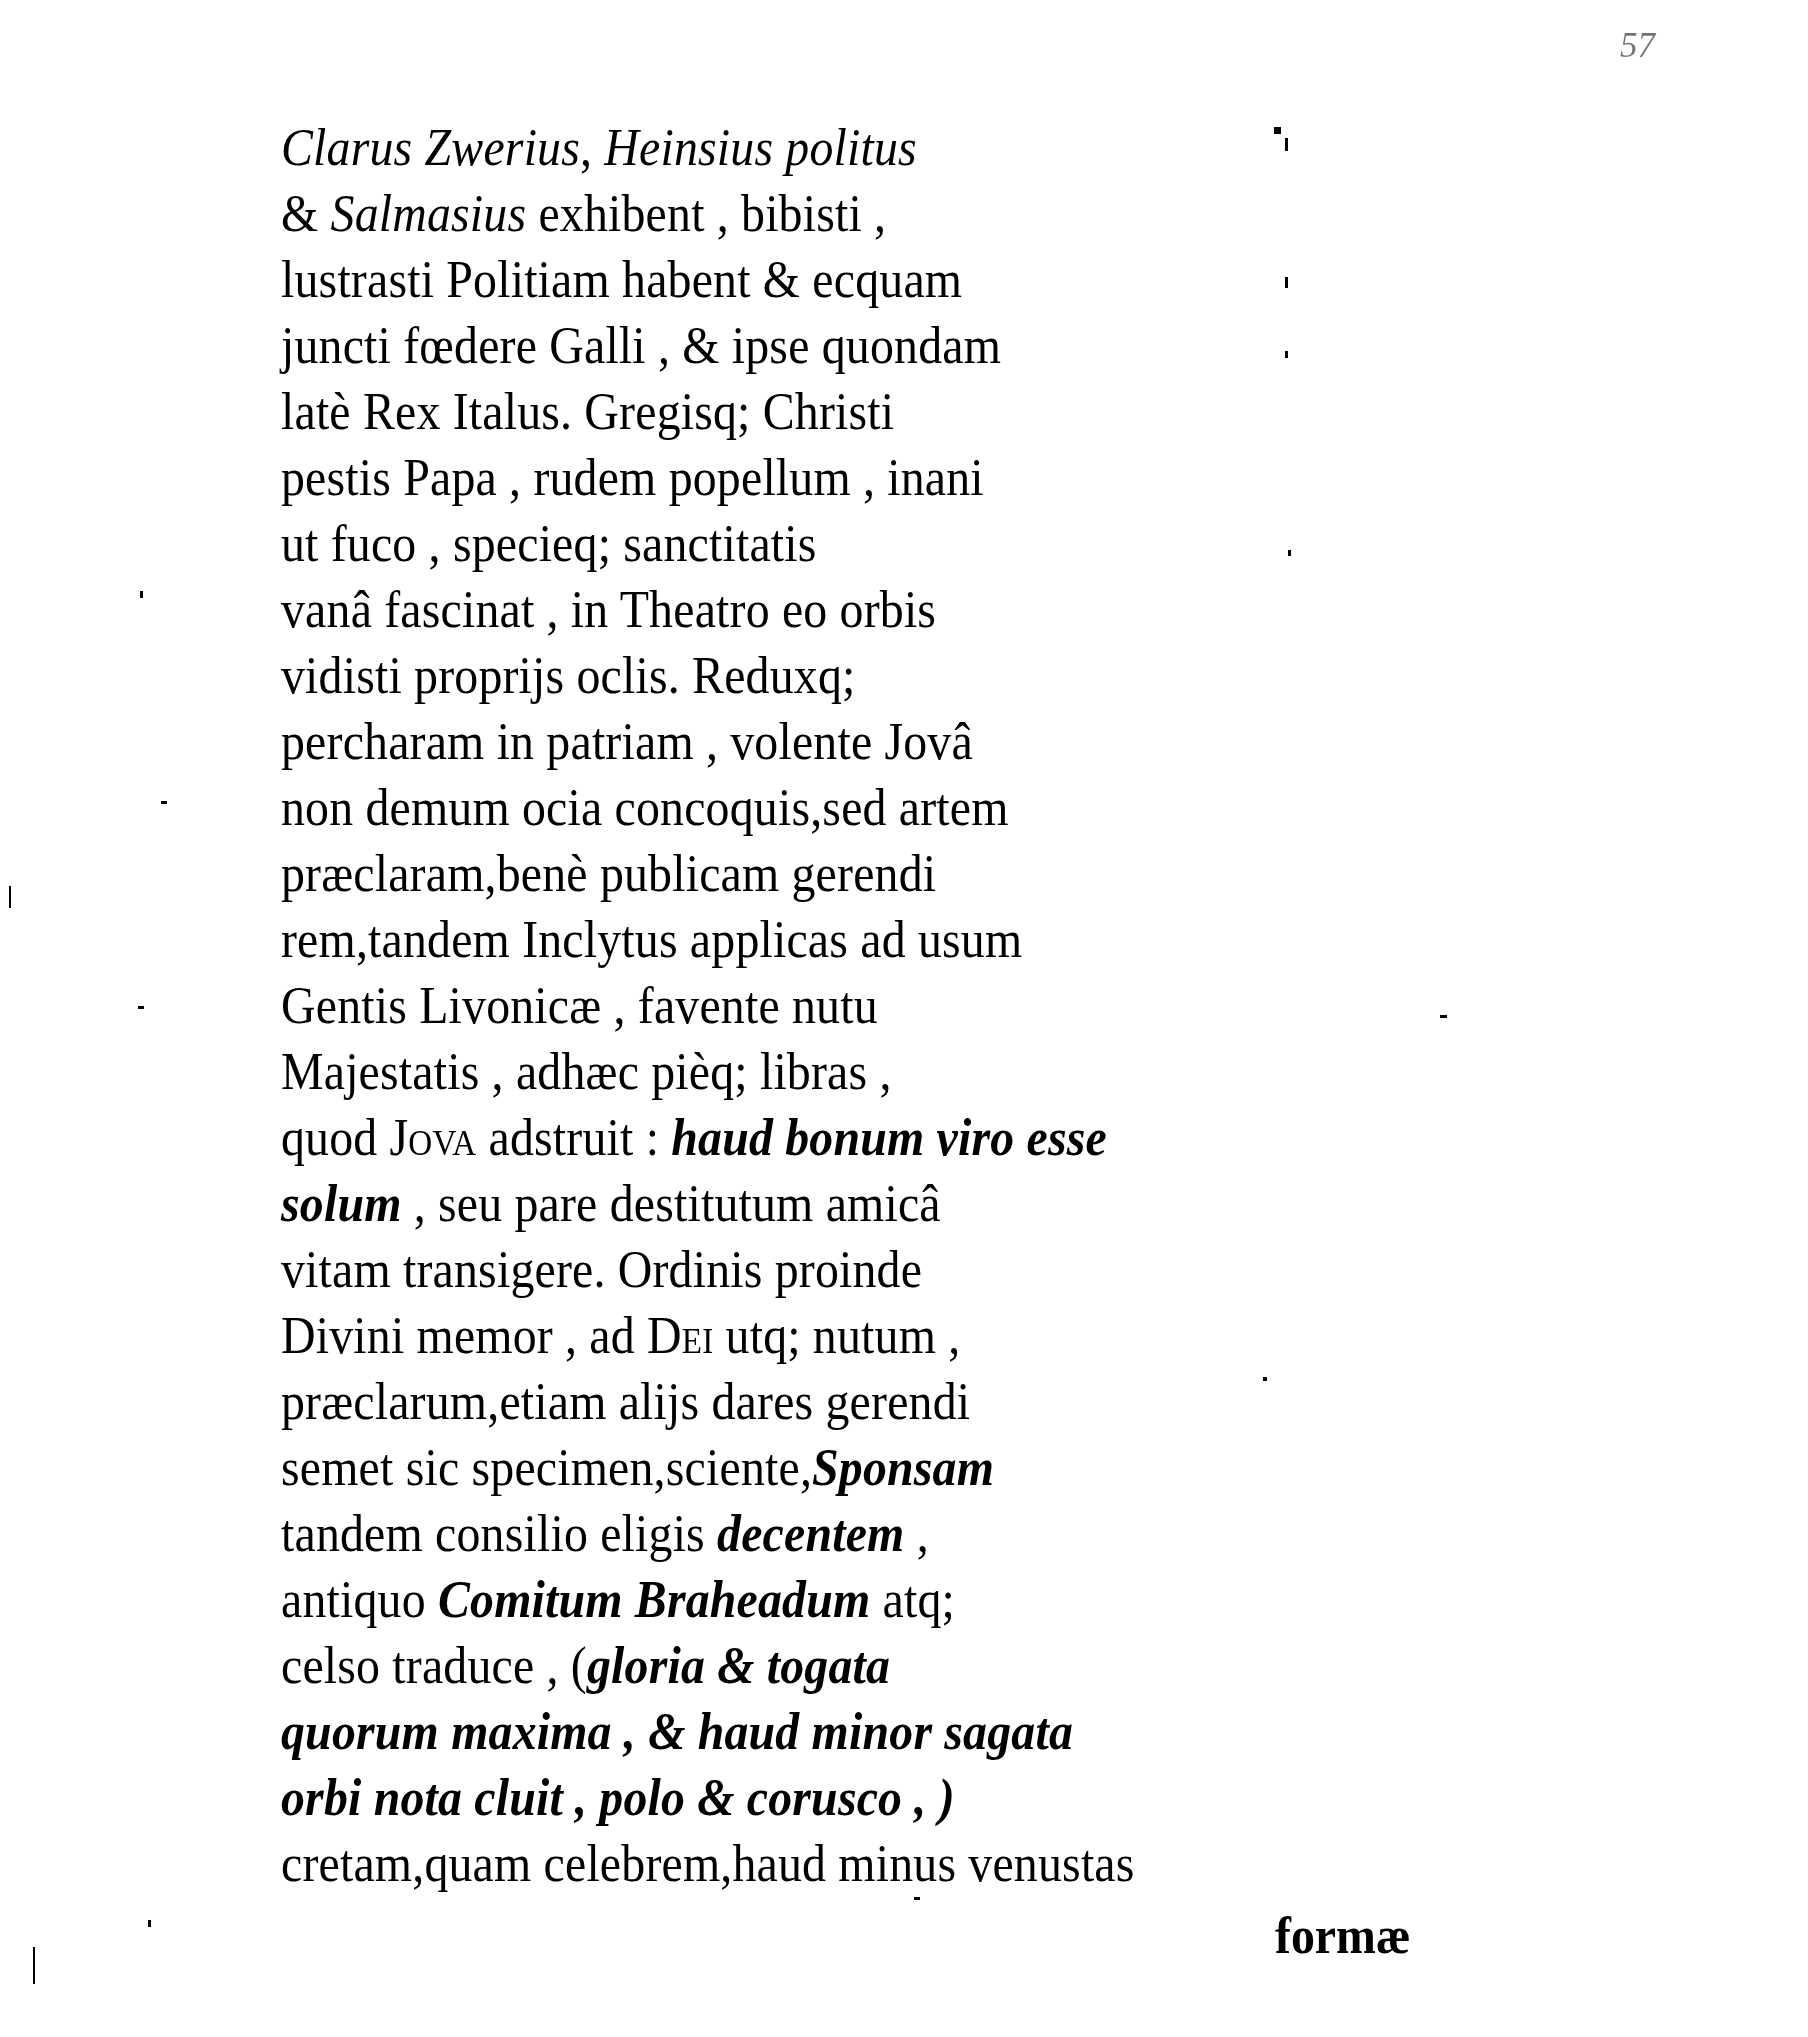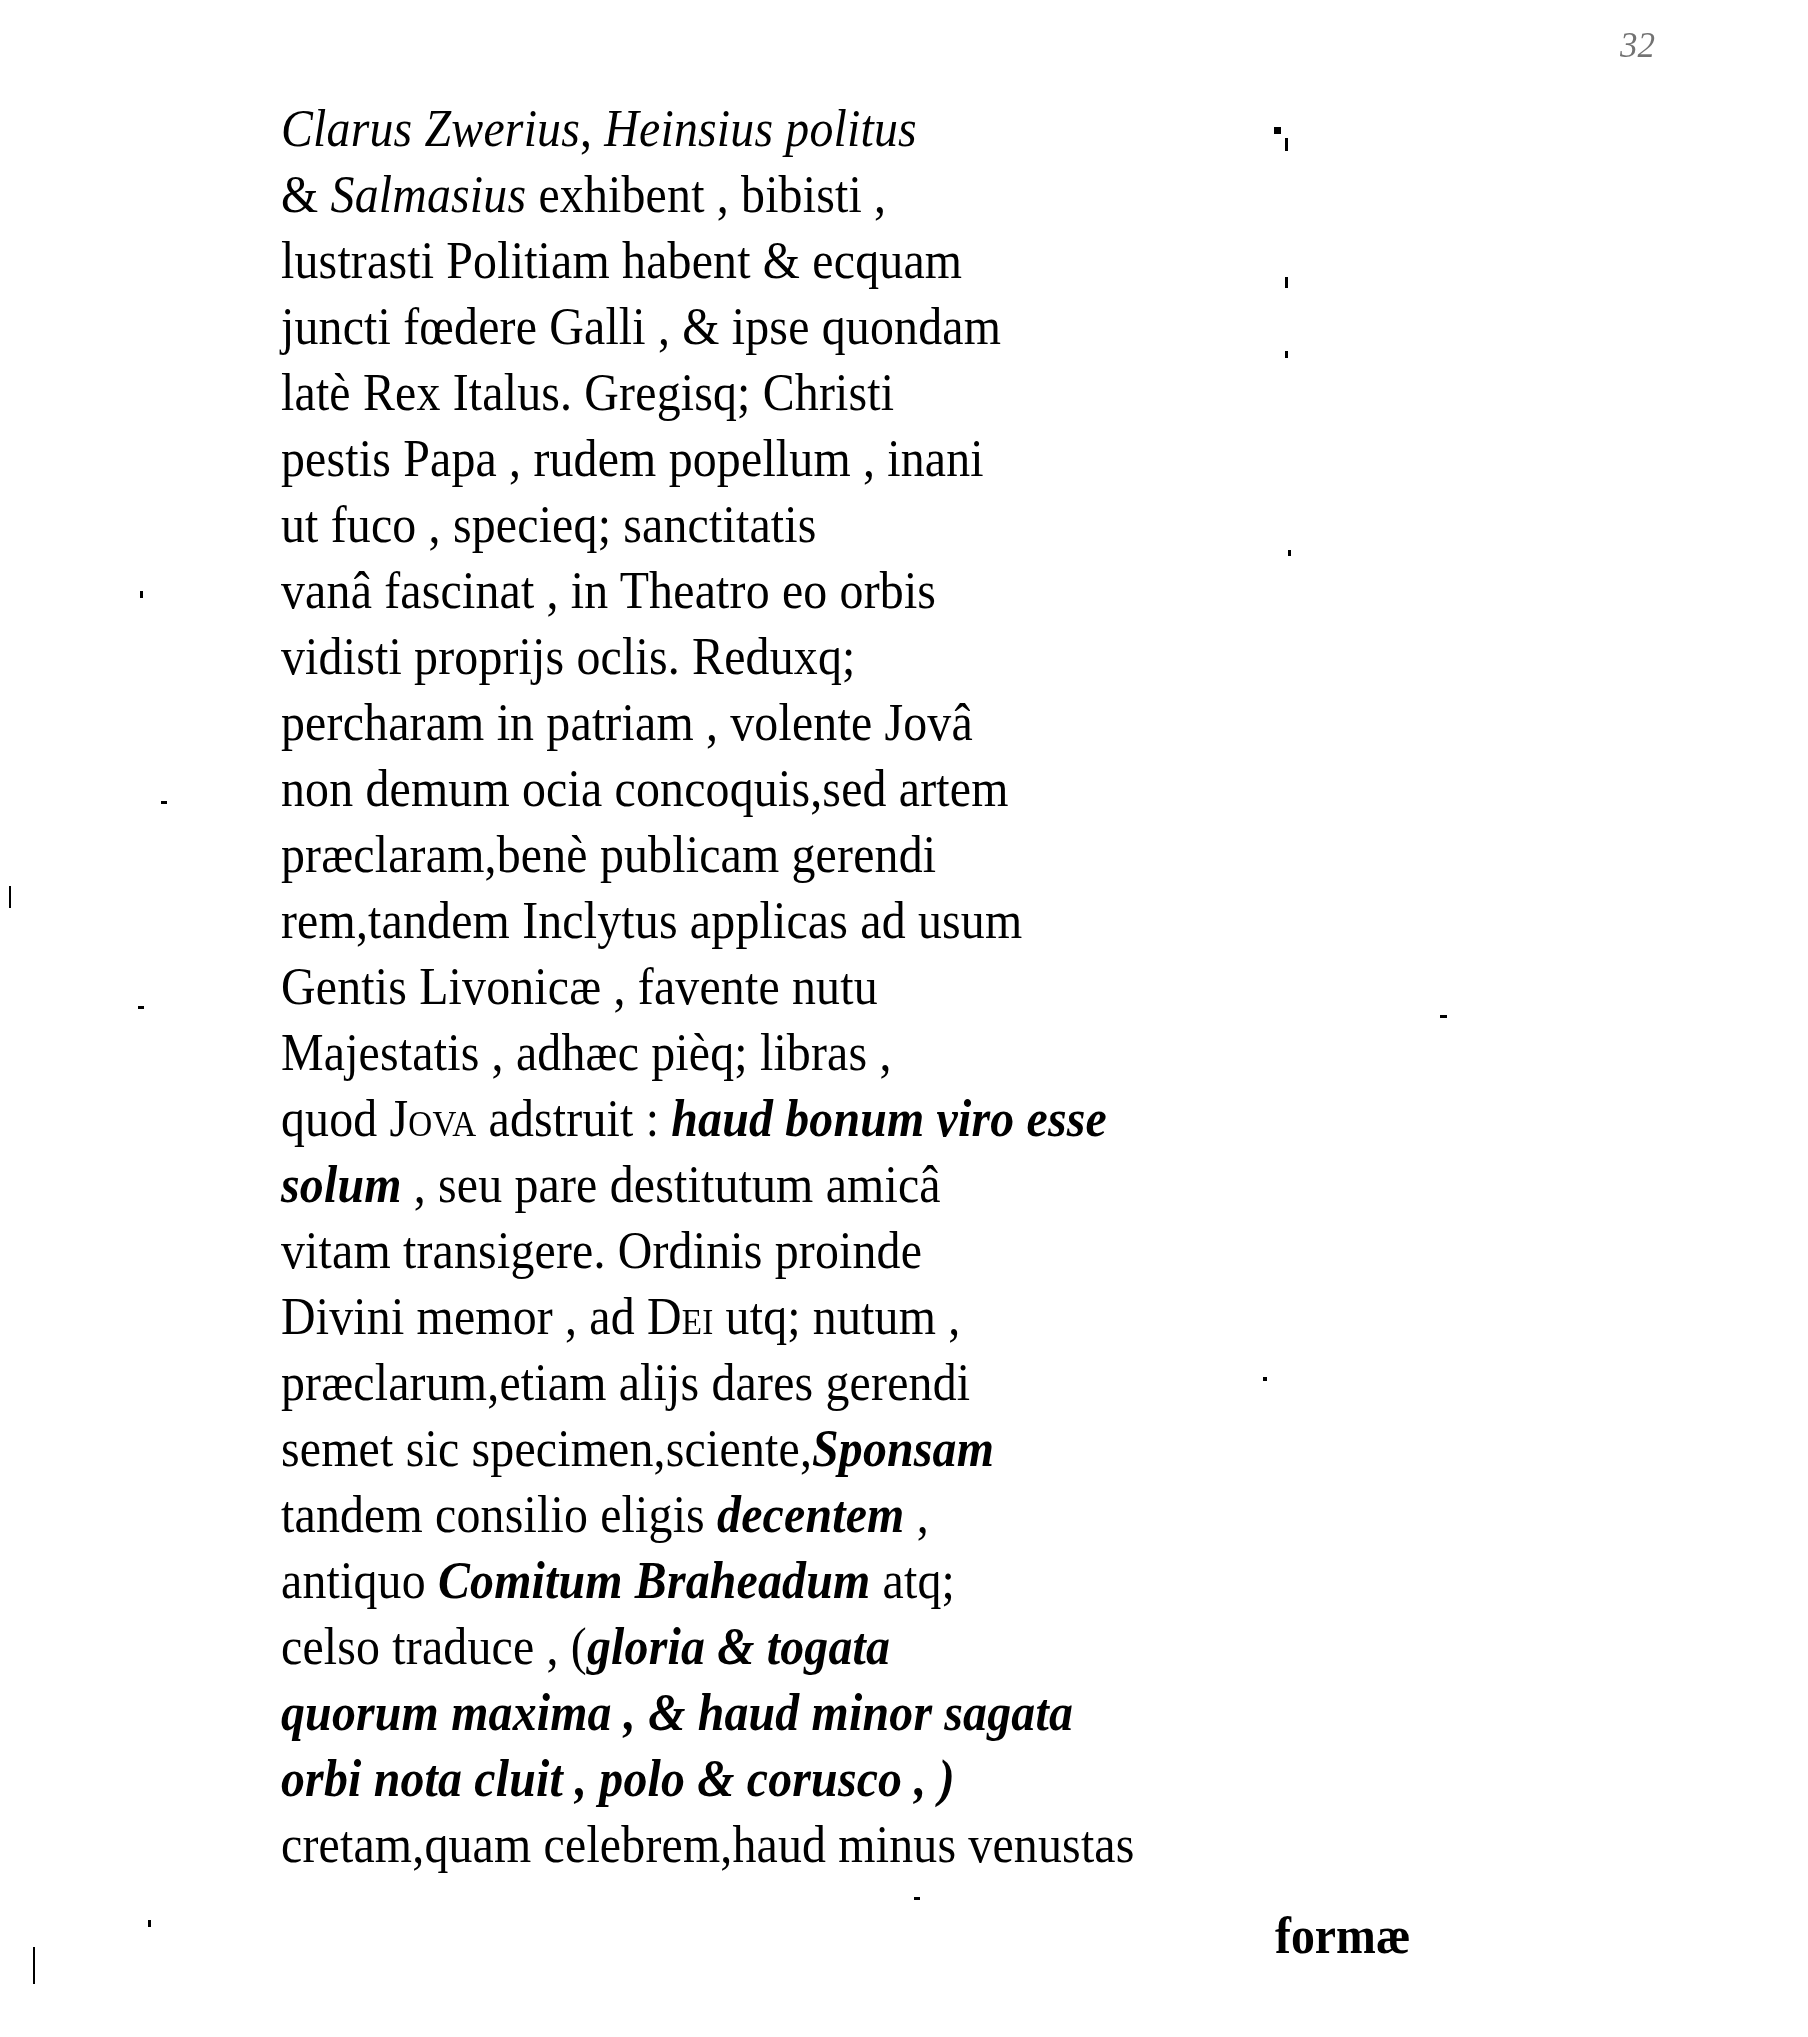--- a/index.html
+++ b/index.html
@@ -3,21 +3,21 @@
   <meta charset="utf-8">
   <style>
     html, body { margin: 0; padding: 0; background: #ffffff; }
     body { width: 1809px; height: 2038px; position: relative; overflow: hidden; }
     .page {
       position: absolute; left: 0; top: 0; width: 1809px; height: 2038px;
       background: #ffffff; color: #000000;
       font-family: "Liberation Serif", "DejaVu Serif", serif;
     }
     .text-block {
-      position: absolute; left: 281px; top: 96px; width: 1200px;
+      position: absolute; left: 281px; top: 115px; width: 1200px;
     }
     .line {
       height: 66px; line-height: 66px;
       font-size: 52px; white-space: nowrap;
       letter-spacing: 0.2px;
       transform: scaleX(0.92); transform-origin: left center;
     }
     .it { font-style: italic; }
     .itb { font-style: italic; font-weight: bold; }
     .sc { font-variant: small-caps; }
@@ -30,21 +30,21 @@
       position: absolute; left: 1620px; top: 26px;
       font-size: 35px; color: #000; opacity: 0.55; font-style: italic;
       font-family: "Liberation Serif", serif;
     }
     .speck { position: absolute; background: #000; }
   </style>
 </head>
 <body>
 
 <div class="page">
-  <div class="page-number">32</div>
+  <div class="page-number">57</div>
 
   <div class="text-block" id="text-block">
       <div class="line"><span class="it">Clarus Zwerius</span><span>, </span><span class="it">Heinsius politus</span></div>
       <div class="line"><span>&amp; </span><span class="it">Salmasius</span><span> exhibent , bibisti ,</span></div>
       <div class="line"><span>lustrasti Politiam habent &amp; ecquam</span></div>
       <div class="line"><span>juncti fœdere Galli , &amp; ipse quondam</span></div>
       <div class="line"><span>latè Rex Italus.  Gregisq; Christi</span></div>
       <div class="line"><span>pestis Papa , rudem popellum , inani</span></div>
       <div class="line"><span>ut fuco , specieq; sanctitatis</span></div>
       <div class="line"><span>vanâ fascinat , in Theatro eo orbis</span></div>

